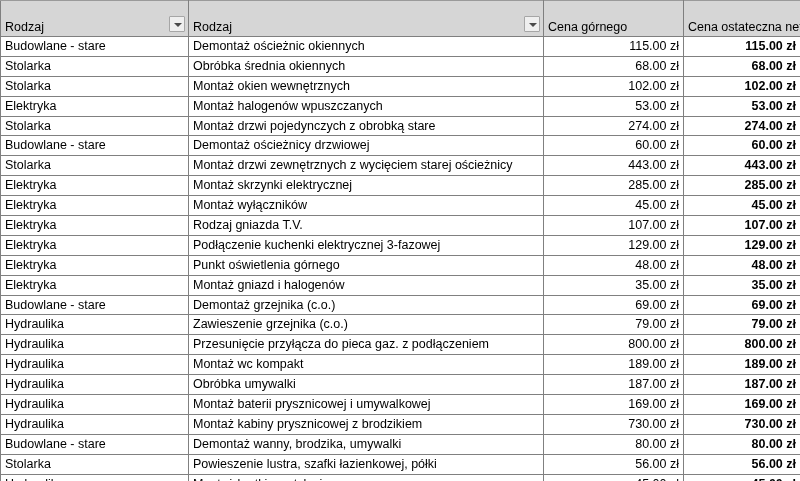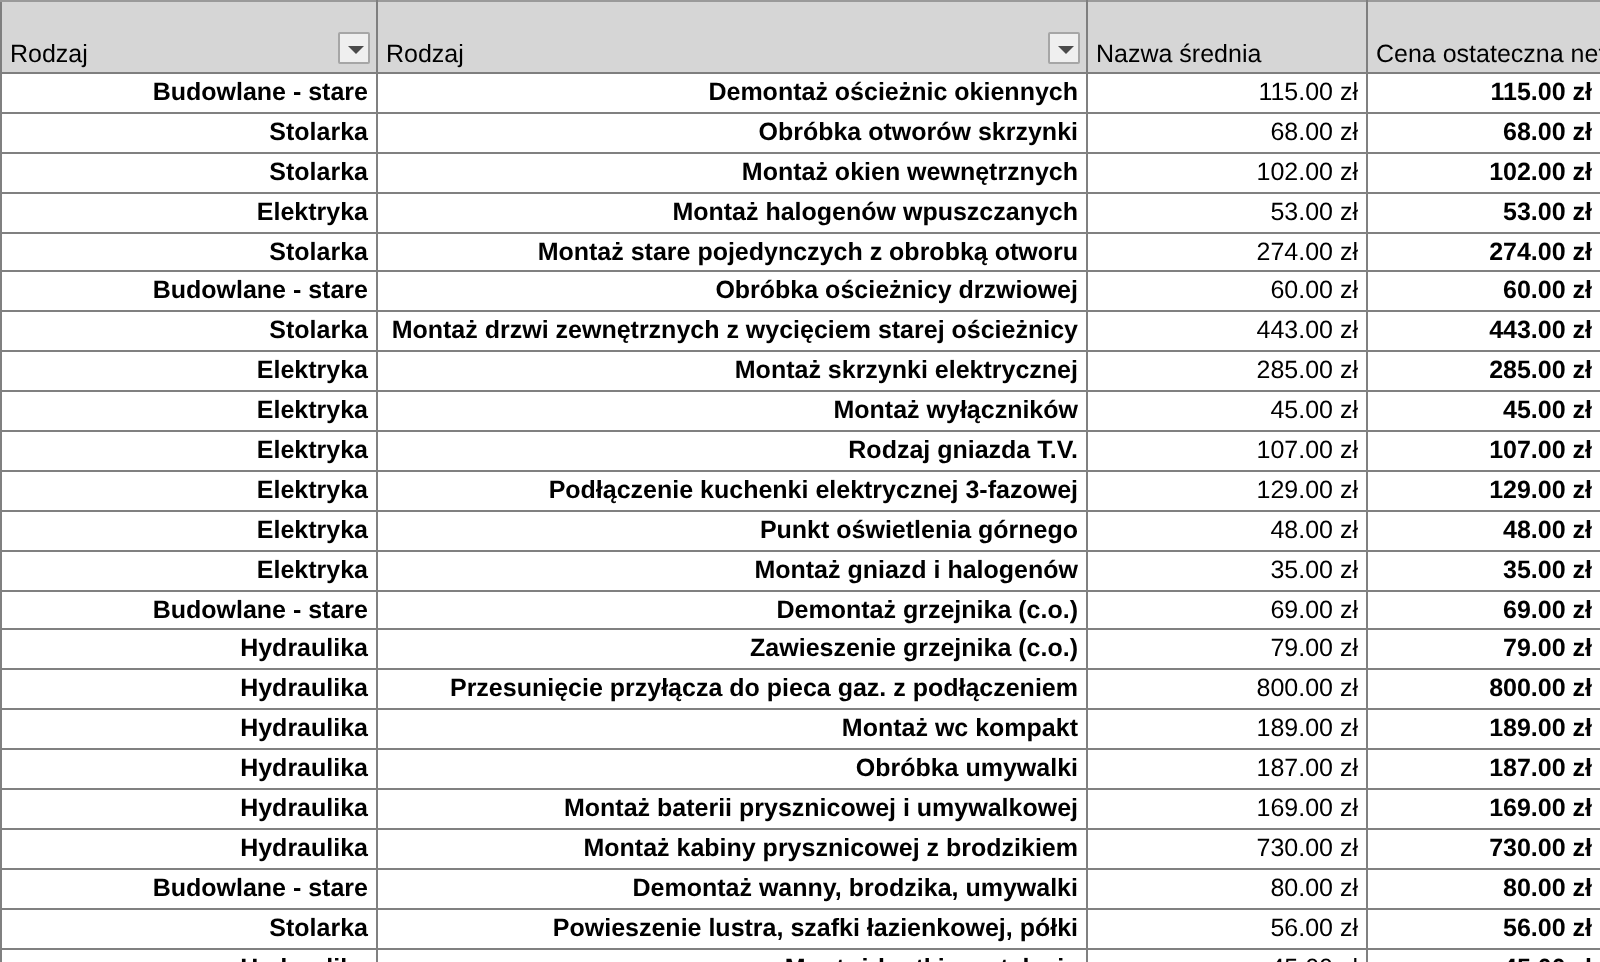--- a/index.html
+++ b/index.html
@@ -102,21 +102,21 @@
   }
   td.num {
     text-align: right;
     padding-right: 3px;
   }
   td.num-bold {
     text-align: right;
     padding-right: 4px;
     font-weight: bold;
   }
-  td.txt { text-align: right; font-weight: bold; }
+  td.txt { text-align: left; }
 </style>
 </head>
 <body>
 
 <div class="sheet">
   <table class="grid">
     <colgroup>
       <col class="c-rodzaj">
       <col class="c-nazwa">
       <col class="c-srednia">
@@ -130,61 +130,61 @@
               <span class="tri"></span>
             </span>
         </th>
         <th>
           <span>Rodzaj</span>
           <span class="filter-btn">
               <span class="tri"></span>
             </span>
         </th>
         <th class="selected-head">
-          <span>Nazwa średnia</span>
+          <span>Cena górnego</span>
         </th>
         <th class="wrap2">
           <span>Cena ostateczna netto m2/szt</span>
         </th>
       </tr>
     </thead>
     <tbody id="tbody">
         <tr class="row">
           <td class="txt">Budowlane - stare</td>
           <td class="txt">Demontaż ościeżnic okiennych</td>
           <td class="num">115.00 zł</td>
           <td class="num-bold">115.00 zł</td>
         </tr>
         <tr class="row">
           <td class="txt">Stolarka</td>
-          <td class="txt">Obróbka otworów skrzynki</td>
+          <td class="txt">Obróbka średnia okiennych</td>
           <td class="num">68.00 zł</td>
           <td class="num-bold">68.00 zł</td>
         </tr>
         <tr class="row">
           <td class="txt">Stolarka</td>
           <td class="txt">Montaż okien wewnętrznych</td>
           <td class="num">102.00 zł</td>
           <td class="num-bold">102.00 zł</td>
         </tr>
         <tr class="row">
           <td class="txt">Elektryka</td>
           <td class="txt">Montaż halogenów wpuszczanych</td>
           <td class="num">53.00 zł</td>
           <td class="num-bold">53.00 zł</td>
         </tr>
         <tr class="row">
           <td class="txt">Stolarka</td>
-          <td class="txt">Montaż stare pojedynczych z obrobką otworu</td>
+          <td class="txt">Montaż drzwi pojedynczych z obrobką stare</td>
           <td class="num">274.00 zł</td>
           <td class="num-bold">274.00 zł</td>
         </tr>
         <tr class="row">
           <td class="txt">Budowlane - stare</td>
-          <td class="txt">Obróbka ościeżnicy drzwiowej</td>
+          <td class="txt">Demontaż ościeżnicy drzwiowej</td>
           <td class="num">60.00 zł</td>
           <td class="num-bold">60.00 zł</td>
         </tr>
         <tr class="row">
           <td class="txt">Stolarka</td>
           <td class="txt">Montaż drzwi zewnętrznych z wycięciem starej ościeżnicy</td>
           <td class="num">443.00 zł</td>
           <td class="num-bold">443.00 zł</td>
         </tr>
         <tr class="row">

